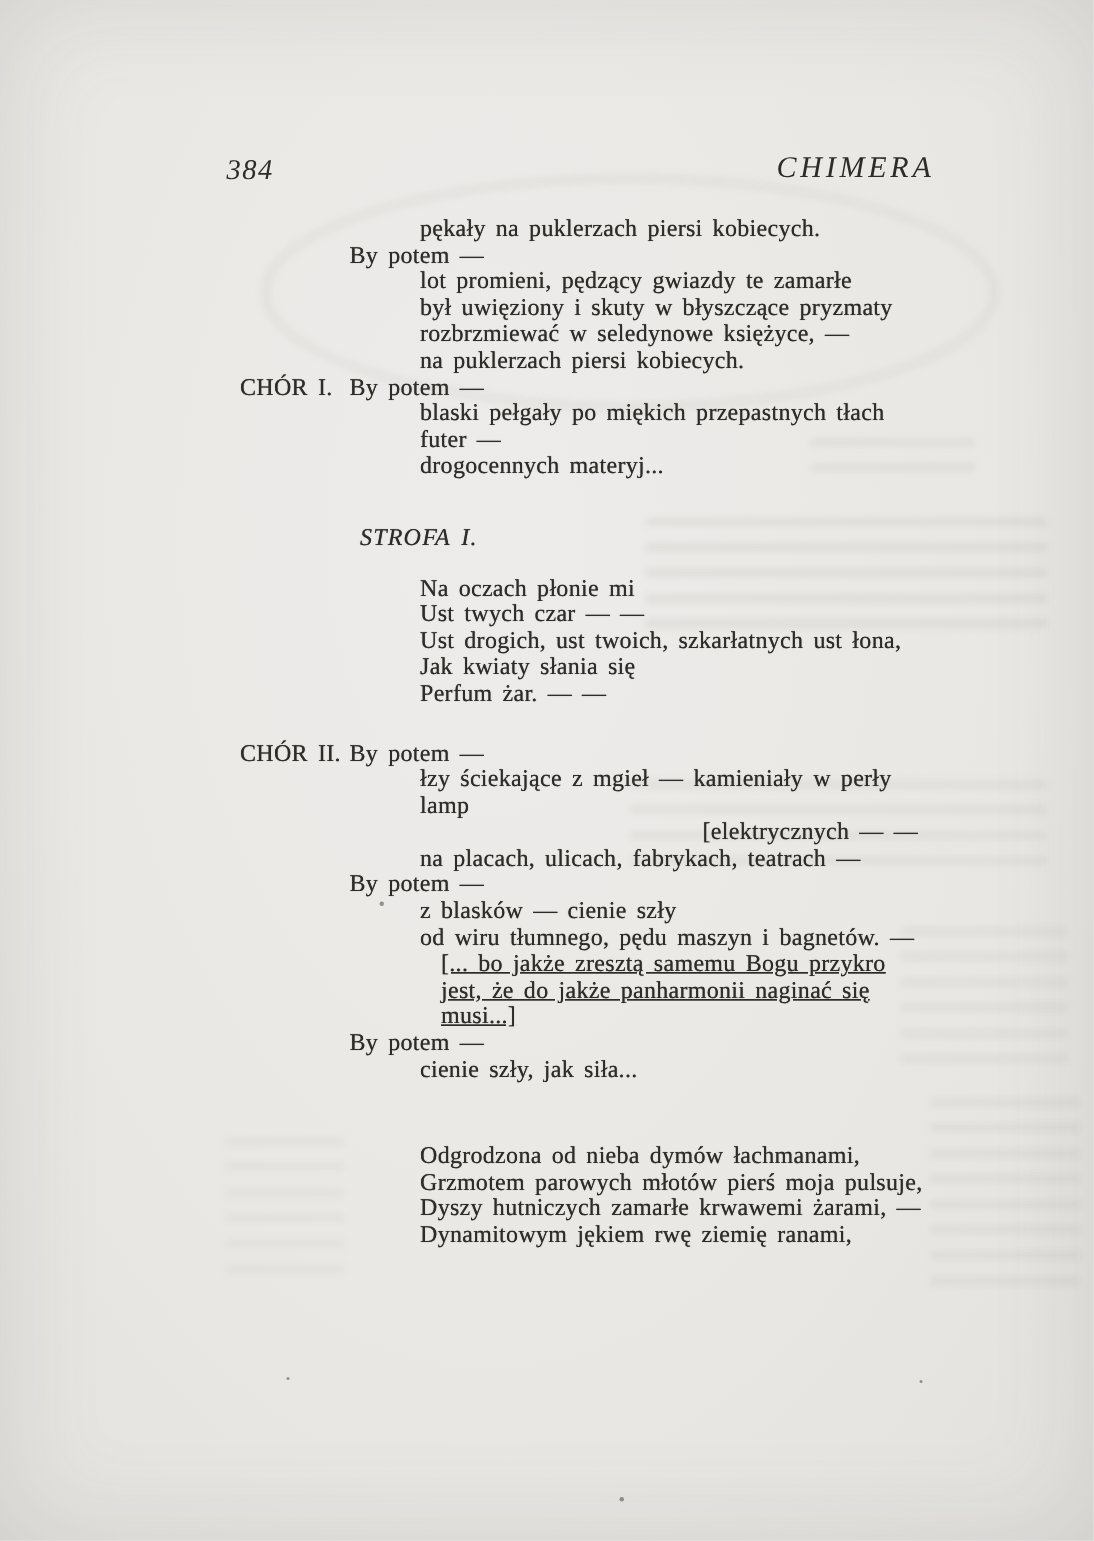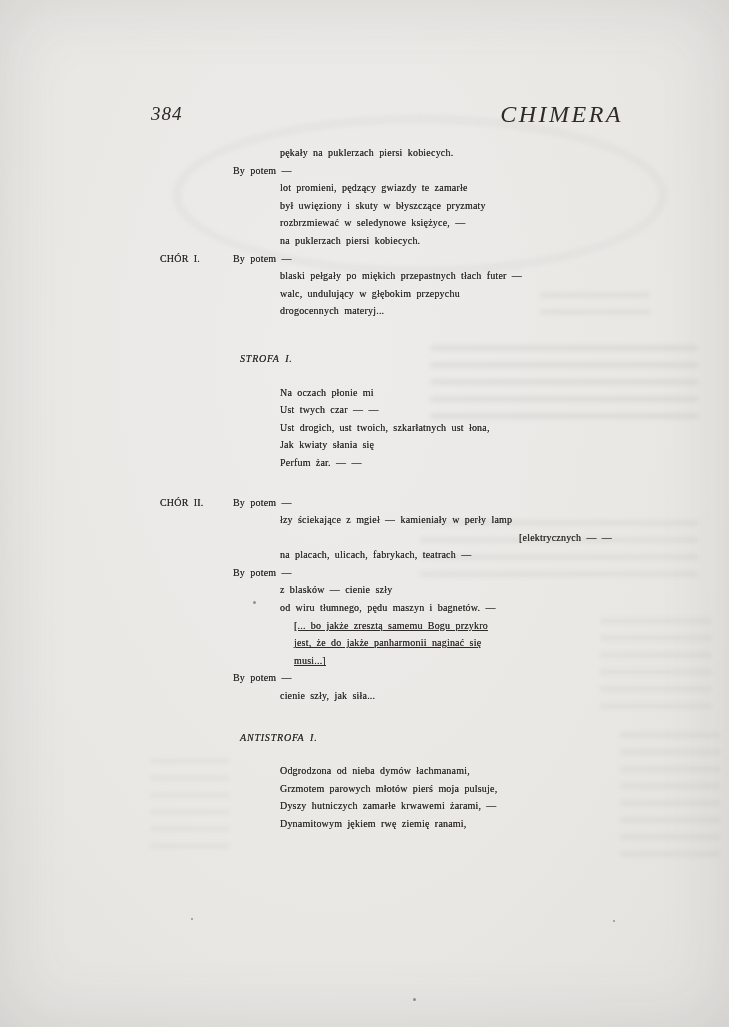--- a/index.html
+++ b/index.html
@@ -40,26 +40,26 @@
   .sp3 { left:613px; top:920px; width:2px; height:2px; }
   .sp4 { left:413px; top:998px; }
   
   .header { position:absolute; top:101px; left:0; right:0; height:28px; }
   .page-number {
     position:absolute; left:151px; top:2px;
     font-style:italic; font-size:19px; letter-spacing:1px;
   }
   .journal-title {
     position:absolute; right:106px; top:0;
-    font-style:italic; font-size:24px; letter-spacing:2.5px;
+    font-style:italic; font-size:20px; letter-spacing:2.5px;
   }
   
   .text-column {
     position:absolute; left:160px; top:144px; width:460px;
-    font-size:10px; line-height:17.6px;
+    font-size:16px; line-height:17.6px;
     letter-spacing:.2px; word-spacing:2.5px;
     text-shadow: 0 0 .5px rgba(46,43,40,.85);
   }
   .row { position:relative; min-height:17.6px; }
   .lbl { position:absolute; left:0; top:0; white-space:nowrap; }
   .i0 { padding-left:73px; }
   .i1 { padding-left:120px; }
   .i2 { padding-left:134px;text-decoration:underline; }
   .r  { text-align:right; padding-right:8px; }
   .heading { padding-left:80px; font-style:italic; letter-spacing:.8px; }
@@ -95,21 +95,20 @@
     <div class="row i1">lot promieni, pędzący gwiazdy te zamarłe</div>
     <div class="row i1">był uwięziony i skuty w błyszczące pryzmaty</div>
     <div class="row i1">rozbrzmiewać w seledynowe księżyce, —</div>
     <div class="row i1">na puklerzach piersi kobiecych.</div>
 
     <div class="row i0">
       <span class="lbl">CHÓR I.</span>
       <span>By potem —</span>
     </div>
     <div class="row i1">blaski pełgały po miękich przepastnych tłach futer —</div>
-    <div class="row i1">walc, undulujący w głębokim przepychu</div>
     <div class="row i1">drogocennych materyj...</div>
 
     <div class="sp30"></div>
     <div class="row heading">STROFA I.</div>
     <div class="sp16"></div>
 
     <div class="row i1">Na oczach płonie mi</div>
     <div class="row i1">Ust twych czar — —</div>
     <div class="row i1">Ust drogich, ust twoich, szkarłatnych ust łona,</div>
     <div class="row i1">Jak kwiaty słania się</div>
@@ -127,21 +126,20 @@
     <div class="row i0">By potem —</div>
     <div class="row i1">z blasków — cienie szły</div>
     <div class="row i1">od wiru tłumnego, pędu maszyn i bagnetów. —</div>
     <div class="row i2">[... bo jakże zresztą samemu Bogu przykro</div>
     <div class="row i2">jest, że do jakże panharmonii naginać się</div>
     <div class="row i2">musi...]</div>
     <div class="row i0">By potem —</div>
     <div class="row i1">cienie szły, jak siła...</div>
 
     <div class="sp24"></div>
-    <div class="row heading">ANTISTROFA I.</div>
     <div class="sp16"></div>
 
     <div class="row i1">Odgrodzona od nieba dymów łachmanami,</div>
     <div class="row i1">Grzmotem parowych młotów pierś moja pulsuje,</div>
     <div class="row i1">Dyszy hutniczych zamarłe krwawemi żarami, —</div>
     <div class="row i1">Dynamitowym jękiem rwę ziemię ranami,</div>
 
   </div>
 </div>
 

